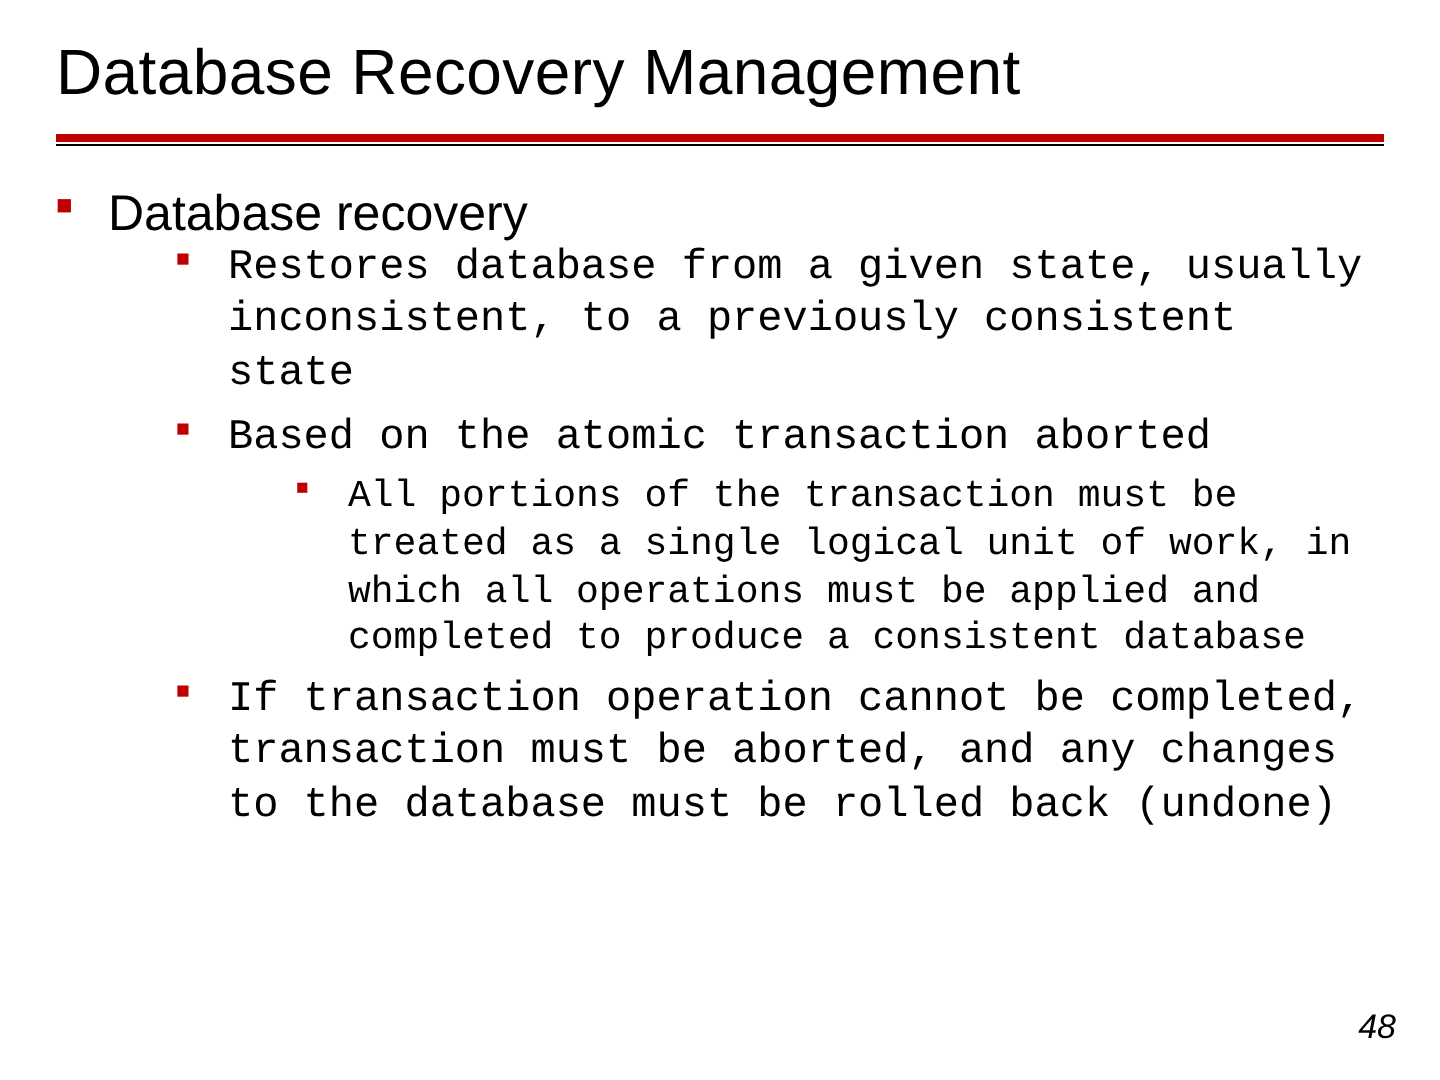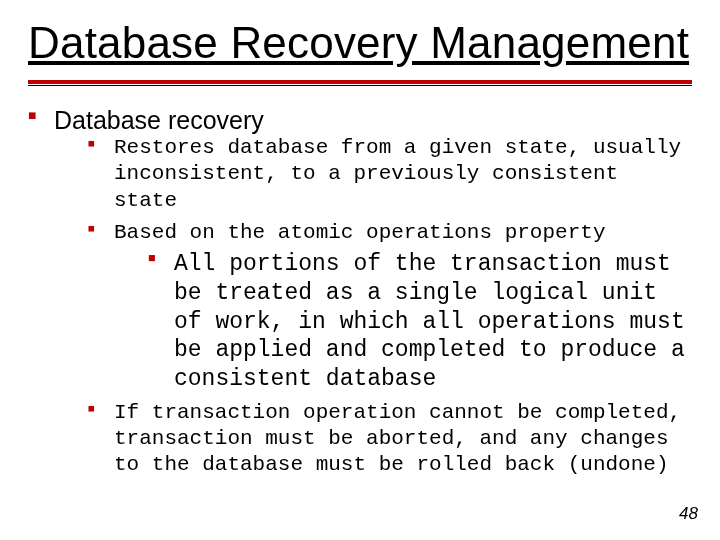--- a/index.html
+++ b/index.html
@@ -12,24 +12,23 @@
     color: #000;
     overflow: hidden;
   }
   .slide {
     position: relative;
     width: 720px;
     height: 540px;
     box-sizing: border-box;
   }
   .title {
-    font-size: 44px;
+    font-size: 32px;
     padding: 18px 0 6px 28px;
     letter-spacing: 0.2px;
-    text-decoration: underline;
   }
   .rule {
     margin: 6px 28px 0 28px;
     height: 10px;
   }
   .rule .red {
     height: 4px;
     background: #c00000;
   }
   .rule .thin {
@@ -68,21 +67,21 @@
   }
   .lvl2 > .bullet {
     font-size: 21px;
     margin-bottom: 6px;
     line-height: 1.25;
   }
   .lvl3 {
     padding-left: 34px;
   }
   .lvl3 > .bullet {
-    font-size: 23px;
+    font-size: 19px;
     margin-top: 4px;
     margin-bottom: 4px;
     line-height: 1.25;
   }
   .pagenum {
     position: absolute;
     right: 22px;
     bottom: 16px;
     font-size: 17px;
     font-style: italic;
@@ -101,21 +100,21 @@
 
   <div class="content">
     <ul class="lvl1">
       <li class="bullet">
         <span>Database recovery</span>
         <ul class="lvl2">
           <li class="bullet">
             <span>Restores database from a given state, usually inconsistent, to a previously consistent state</span>
           </li>
           <li class="bullet">
-            <span>Based on the atomic operations property</span>
+            <span>Based on the atomic transaction aborted</span>
             <ul class="lvl3">
               <li class="bullet">
                 <span>All portions of the transaction must be treated as a single logical unit of work, in which all operations must be applied and completed to produce a consistent database</span>
               </li>
             </ul>
           </li>
           <li class="bullet">
             <span>If transaction operation cannot be completed, transaction must be aborted, and any changes to the database must be rolled back (undone)</span>
           </li>
         </ul>

